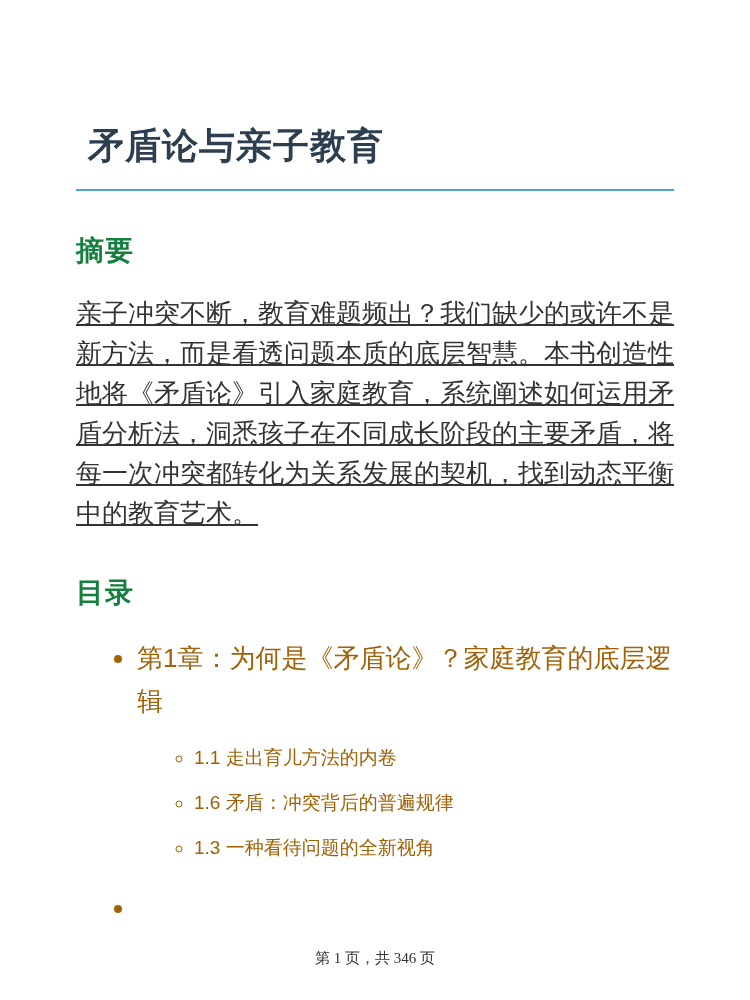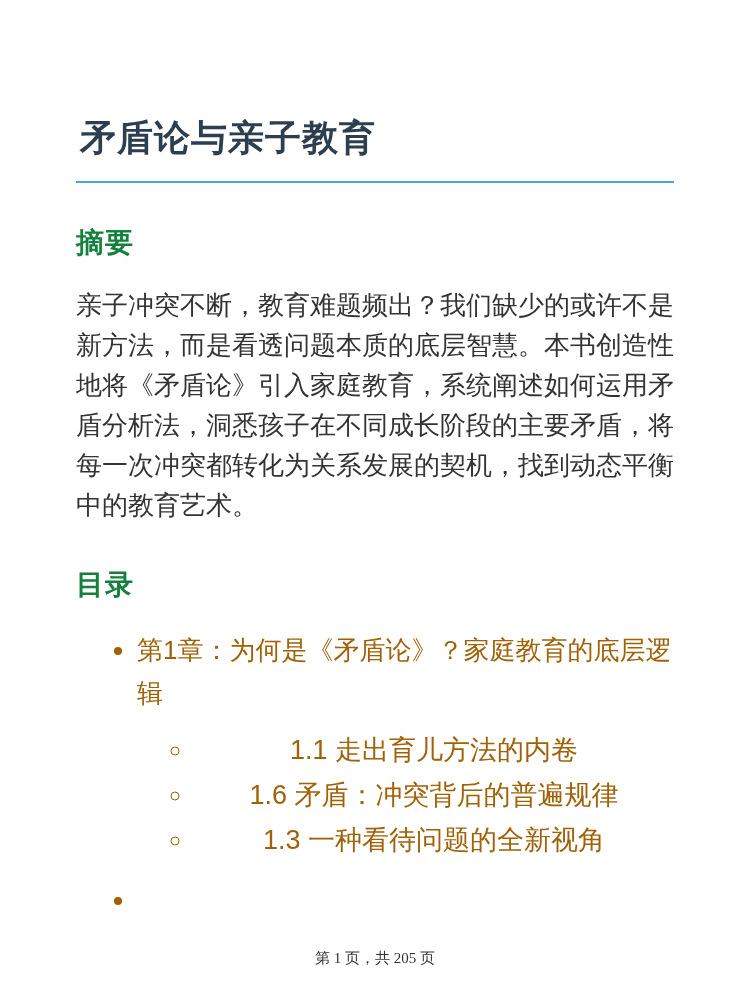--- a/index.html
+++ b/index.html
@@ -12,21 +12,21 @@
     color: #333333;
     overflow: hidden;
   }
   .page {
     position: relative;
     width: 750px;
     height: 1000px;
     padding: 112px 76px 0 76px;
   }
   h1.doc-title {
-    margin: 4px;
+    margin: 12px;
     font-size: 36px;
     line-height: 1.2;
     font-weight: 800;
     color: #2c3e50;
     letter-spacing: 1px;
   }
   hr.title-rule {
     margin: 22px 0 0 0;
     border: none;
     border-top: 2px solid #4aa3dc;
@@ -38,38 +38,38 @@
     font-weight: 800;
     color: #15803d;
     letter-spacing: 1px;
   }
   p.abstract-body {
     margin: 26px 0 9px 0;
     font-size: 26px;
     line-height: 40px;
     text-align: justify;
     color: #333333;
+    text-decoration: underline;
   }
   ul.toc {
     margin: 27px 0 0 0;
     padding: 0 0 0 61px;
     list-style-type: disc;
     font-size: 26px;
     color: #a16207;
   }
   ul.toc > li {
     line-height: 43px;
     margin-bottom: 24px;
   }
   ul.toc-sub {
     margin: 20px 0 0 0;
     padding: 0 0 0 57px;
     list-style-type: circle;
-    font-size: 27px;
-    text-align: center;
+    font-size: 19px;
   }
   ul.toc-sub > li {
     line-height: 30px;
     margin-bottom: 15px;
   }
   .page-footer {
     position: absolute;
     left: 0;
     bottom: 32px;
     width: 750px;
@@ -100,15 +100,15 @@
       <ul class="toc-sub">
         <li>1.1 走出育儿方法的内卷</li>
         <li>1.6 矛盾：冲突背后的普遍规律</li>
         <li>1.3 一种看待问题的全新视角</li>
       </ul>
     </li>
     <li>
     </li>
   </ul>
 
-  <div class="page-footer">第 1 页，共 205 页</div>
+  <div class="page-footer">第 1 页，共 346 页</div>
 
 </div>
 
 </body></html>

